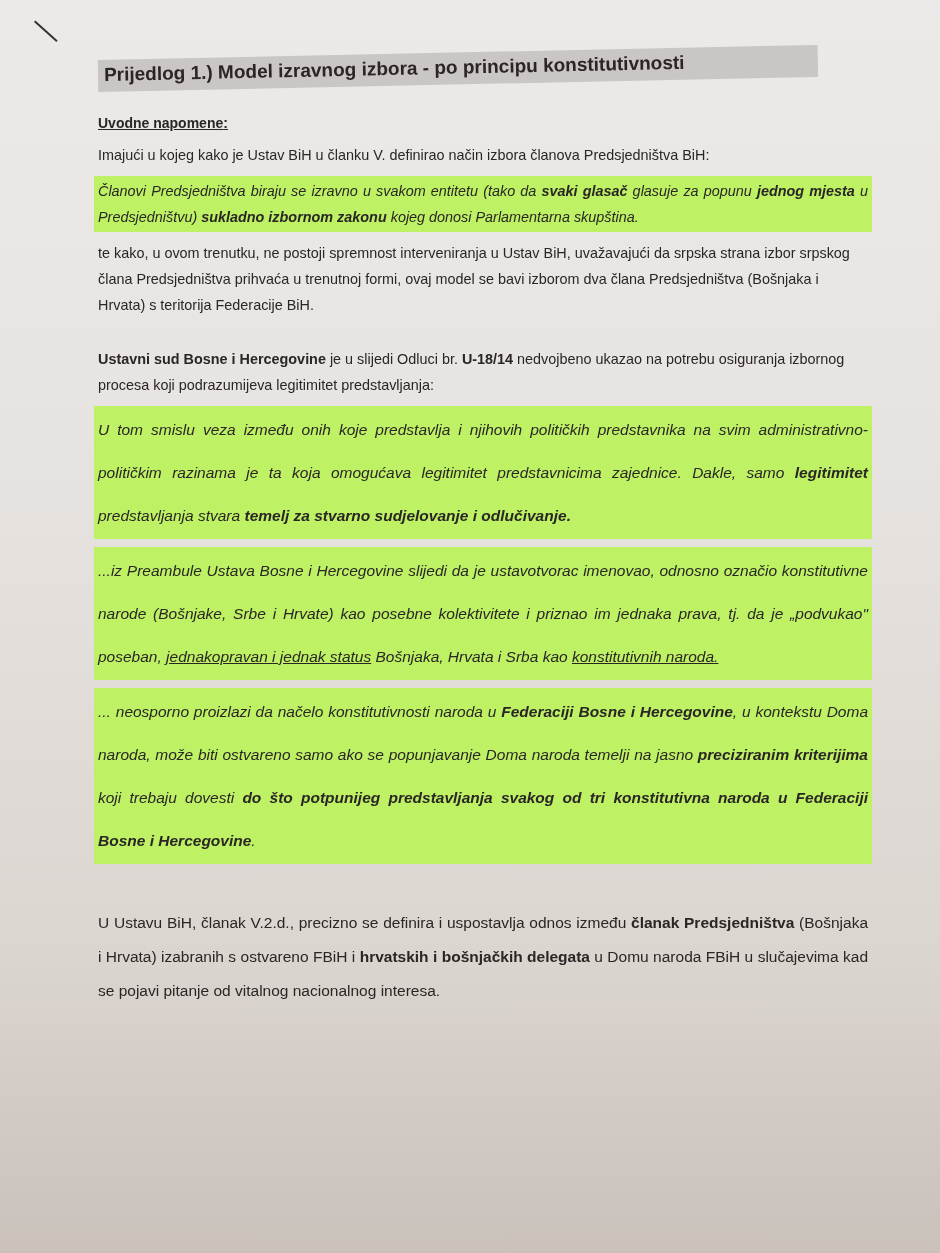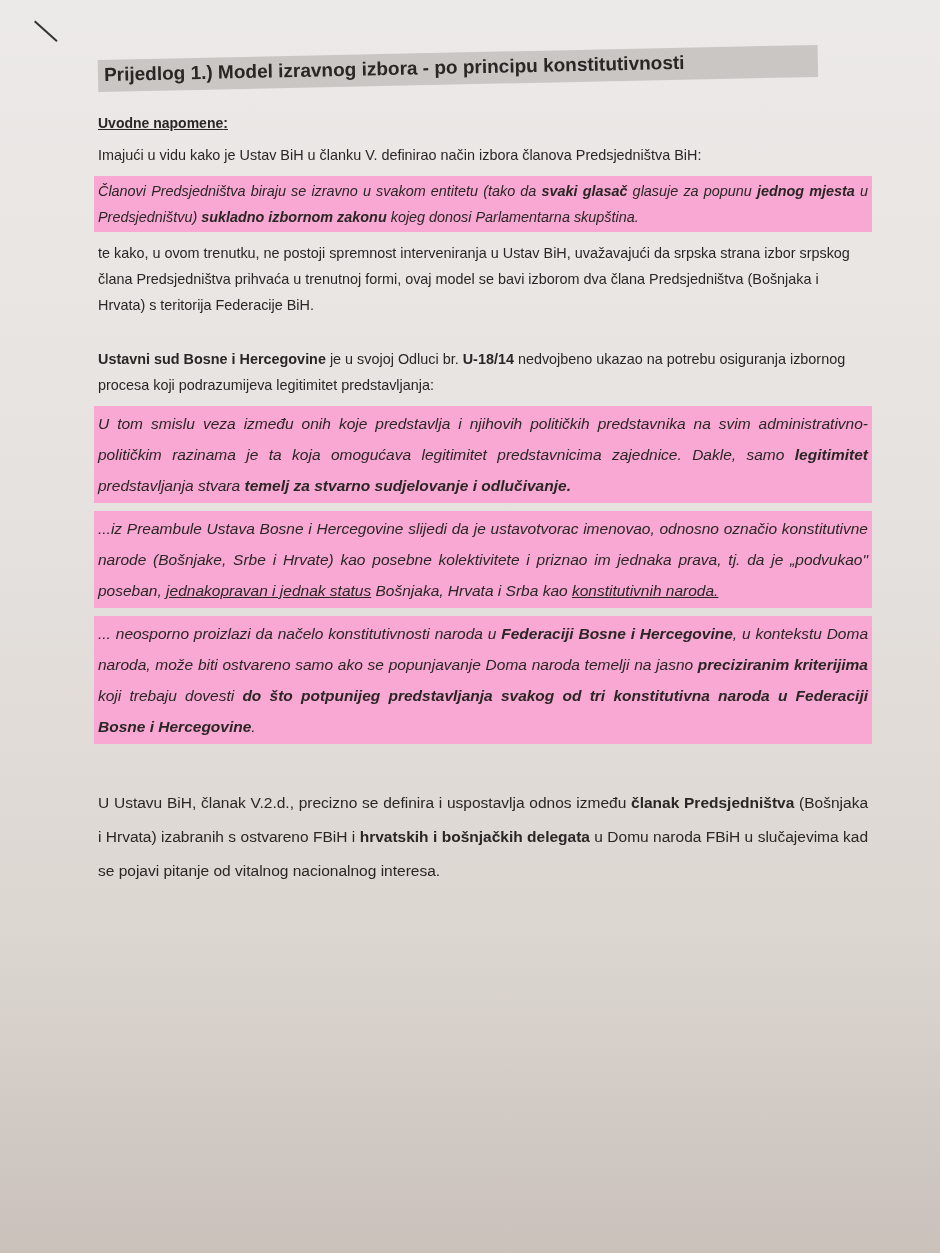--- a/index.html
+++ b/index.html
@@ -21,53 +21,53 @@
   }
   .title {
     position:absolute; left:104px; top:64px;
     font-size:19px; font-weight:bold; color:#2b2624;
     transform:rotate(-1.2deg); transform-origin:left center; white-space:nowrap;
   }
   .content { position:absolute; left:98px; top:110px; width:770px; font-size:14.4px; line-height:26px; }
   .heading { font-weight:bold; text-decoration:underline; font-size:14px; margin-bottom:6px; }
   p { margin:0 0 8px 0; }
   .quote {
-    background:#f9a8d4; font-style:italic; text-align:justify;
+    background:#bef264; font-style:italic; text-align:justify;
     padding:2px 4px; margin:0 -4px 8px -4px;
   }
-  .quote-big { font-size:15.5px; line-height:31px; }
+  .quote-big { font-size:15.5px; line-height:43px; }
   .gap { height:20px; }
   .gap2 { height:34px; }
   .final { font-size:15.5px; line-height:34px; text-align:justify; }
   b { font-weight:bold; }
   u { text-decoration:underline; }
 </style>
 </head>
 <body>
 
 <div class="page">
   <div class="pen-mark"></div>
   <div class="title-bar"></div>
   <div class="title">Prijedlog 1.) Model izravnog izbora - po principu konstitutivnosti</div>
 
   <div class="content">
     <div class="heading"><span>Uvodne napomene</span><span style="text-decoration:none">:</span></div>
 
-    <p>Imajući u vidu kako je Ustav BiH u članku V. definirao način izbora članova Predsjedništva BiH:</p>
+    <p>Imajući u kojeg kako je Ustav BiH u članku V. definirao način izbora članova Predsjedništva BiH:</p>
 
     <p class="quote">
       <span>Članovi Predsjedništva biraju se izravno u svakom entitetu (tako da </span><b>svaki glasač</b><span> glasuje za popunu </span><b>jednog mjesta</b><span> u Predsjedništvu) </span><b>sukladno izbornom zakonu</b><span> kojeg donosi Parlamentarna skupština.</span>
     </p>
 
     <p>te kako, u ovom trenutku, ne postoji spremnost interveniranja u Ustav BiH, uvažavajući da srpska strana izbor srpskog člana Predsjedništva prihvaća u trenutnoj formi, ovaj model se bavi izborom dva člana Predsjedništva (Bošnjaka i Hrvata) s teritorija Federacije BiH.</p>
 
     <div class="gap"></div>
 
     <p>
-      <b>Ustavni sud Bosne i Hercegovine</b><span> je u svojoj Odluci br. </span><b>U-18/14</b><span> nedvojbeno ukazao na potrebu osiguranja izbornog procesa koji podrazumijeva legitimitet predstavljanja:</span>
+      <b>Ustavni sud Bosne i Hercegovine</b><span> je u slijedi Odluci br. </span><b>U-18/14</b><span> nedvojbeno ukazao na potrebu osiguranja izbornog procesa koji podrazumijeva legitimitet predstavljanja:</span>
     </p>
 
     <p class="quote quote-big">
       <span>U tom smislu veza između onih koje predstavlja i njihovih političkih predstavnika na svim administrativno-političkim razinama je ta koja omogućava legitimitet predstavnicima zajednice. Dakle, samo </span><b>legitimitet</b><span> predstavljanja stvara </span><b>temelj za stvarno sudjelovanje i odlučivanje.</b>
     </p>
 
     <p class="quote quote-big" style="font-weight:normal">
       <span>...iz Preambule Ustava Bosne i Hercegovine slijedi da je ustavotvorac imenovao, odnosno označio konstitutivne narode (Bošnjake, Srbe i Hrvate) kao posebne kolektivitete i priznao im jednaka prava, tj. da je „podvukao" poseban, </span><u>jednakopravan i jednak status</u><span> Bošnjaka, Hrvata i Srba kao </span><u>konstitutivnih naroda.</u>
     </p>
 

